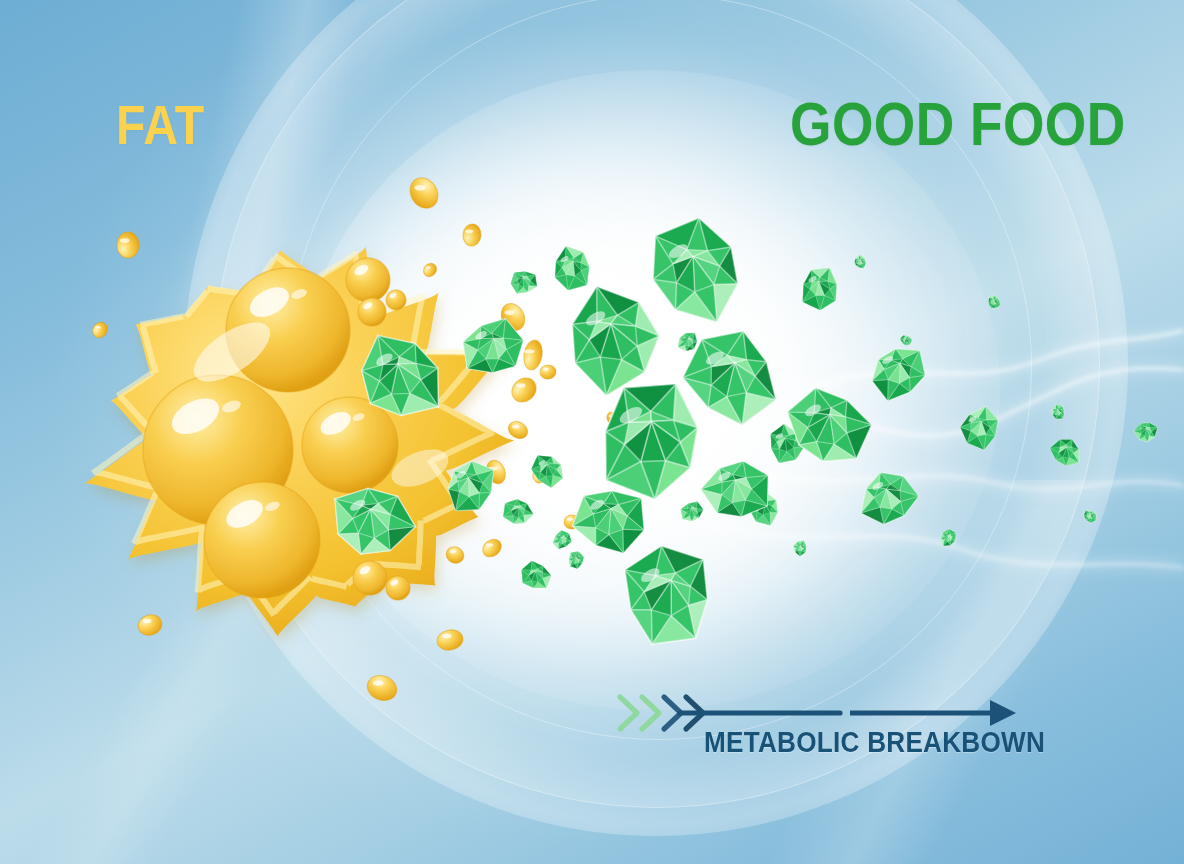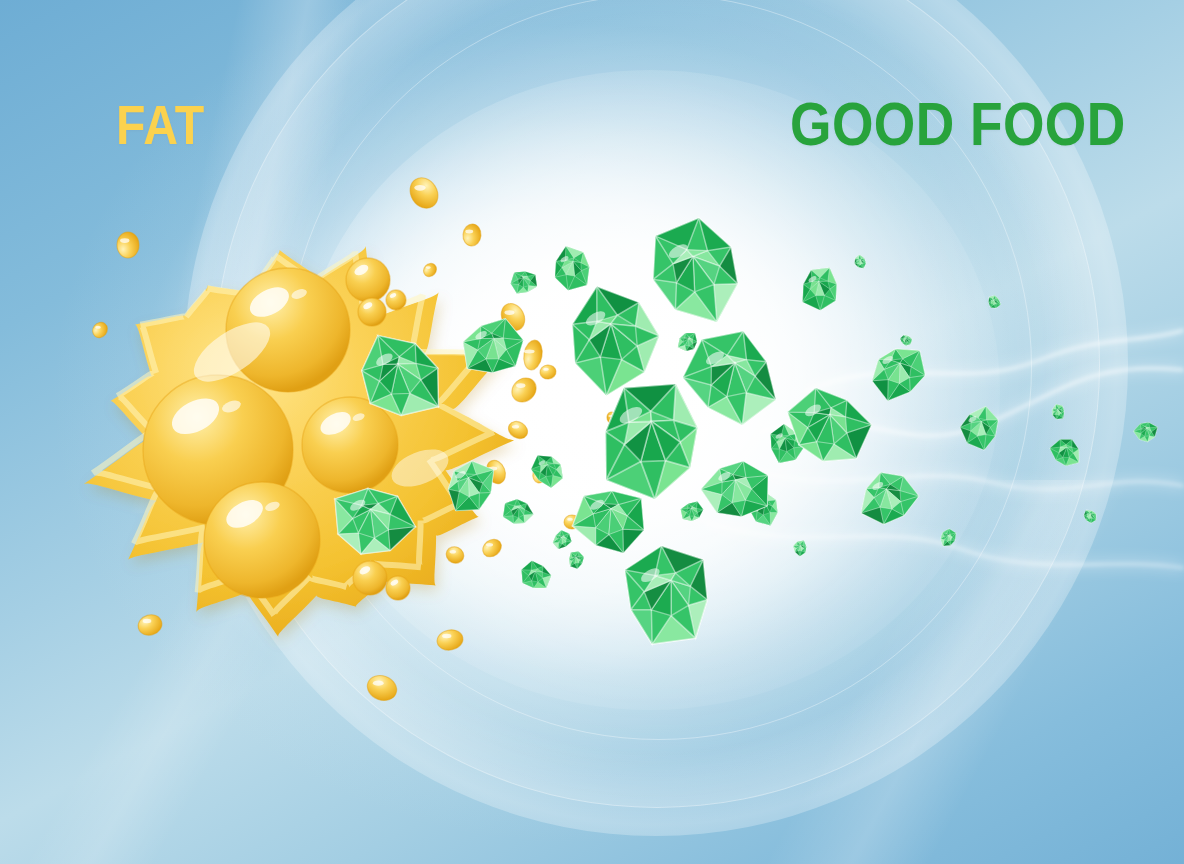--- a/index.html
+++ b/index.html
@@ -833,14 +833,28 @@
           <polygon points="680.1,442.2 665.5,460.6 651.5,421.4" fill="#17a64c" opacity="0.92" stroke="rgba(255,255,255,0.45)" stroke-width="1.6119999999999999"></polygon>
           <ellipse cx="630.92" cy="415.2" rx="12.4" ry="6.2" fill="rgba(255,255,255,0.55)" transform="rotate(-30 630.92 415.2)"></ellipse>
         </g>
       </g>
   </svg>
 
   <div class="label" id="fat-label" style="color: rgb(251, 210, 78);">FAT</div>
 
   <div class="label" id="goodfood-label" style="color: rgb(40, 163, 60);">GOOD FOOD</div>
 
+  <div id="arrow-block">
+    <svg id="arrow-svg" width="410" height="46" viewBox="0 0 410 46" xmlns="http://www.w3.org/2000/svg">
+      <g id="chevron-group">
+          <polyline points="8,7 25,23 8,39" fill="none" stroke="#8fd9a0" stroke-width="5.2" stroke-linecap="round" stroke-linejoin="round"></polyline>
+          <polyline points="30,7 47,23 30,39" fill="none" stroke="#8fd9a0" stroke-width="5.2" stroke-linecap="round" stroke-linejoin="round"></polyline>
+          <polyline points="52,7 69,23 52,39" fill="none" stroke="#2c5f86" stroke-width="5.2" stroke-linecap="round" stroke-linejoin="round"></polyline>
+          <polyline points="74,7 91,23 74,39" fill="none" stroke="#20506f" stroke-width="5.2" stroke-linecap="round" stroke-linejoin="round"></polyline>
+        </g>
+      <line id="arrow-shaft-a" x1="68" y1="23" x2="228" y2="23" stroke="#1d5278" stroke-width="5.2" stroke-linecap="round"></line>
+      <line id="arrow-shaft-b" x1="238" y1="23" x2="384" y2="23" stroke="#1d5278" stroke-width="5.2" stroke-linecap="butt"></line>
+      <polygon id="arrow-head" points="378,10 404,23 378,36" fill="#1d5278"></polygon>
+    </svg>
+    <div id="metabolic-label" style="color: rgb(25, 82, 119);">METABOLIC BREAKBOWN</div>
+  </div>
 
 </div>
 
 </body></html>

